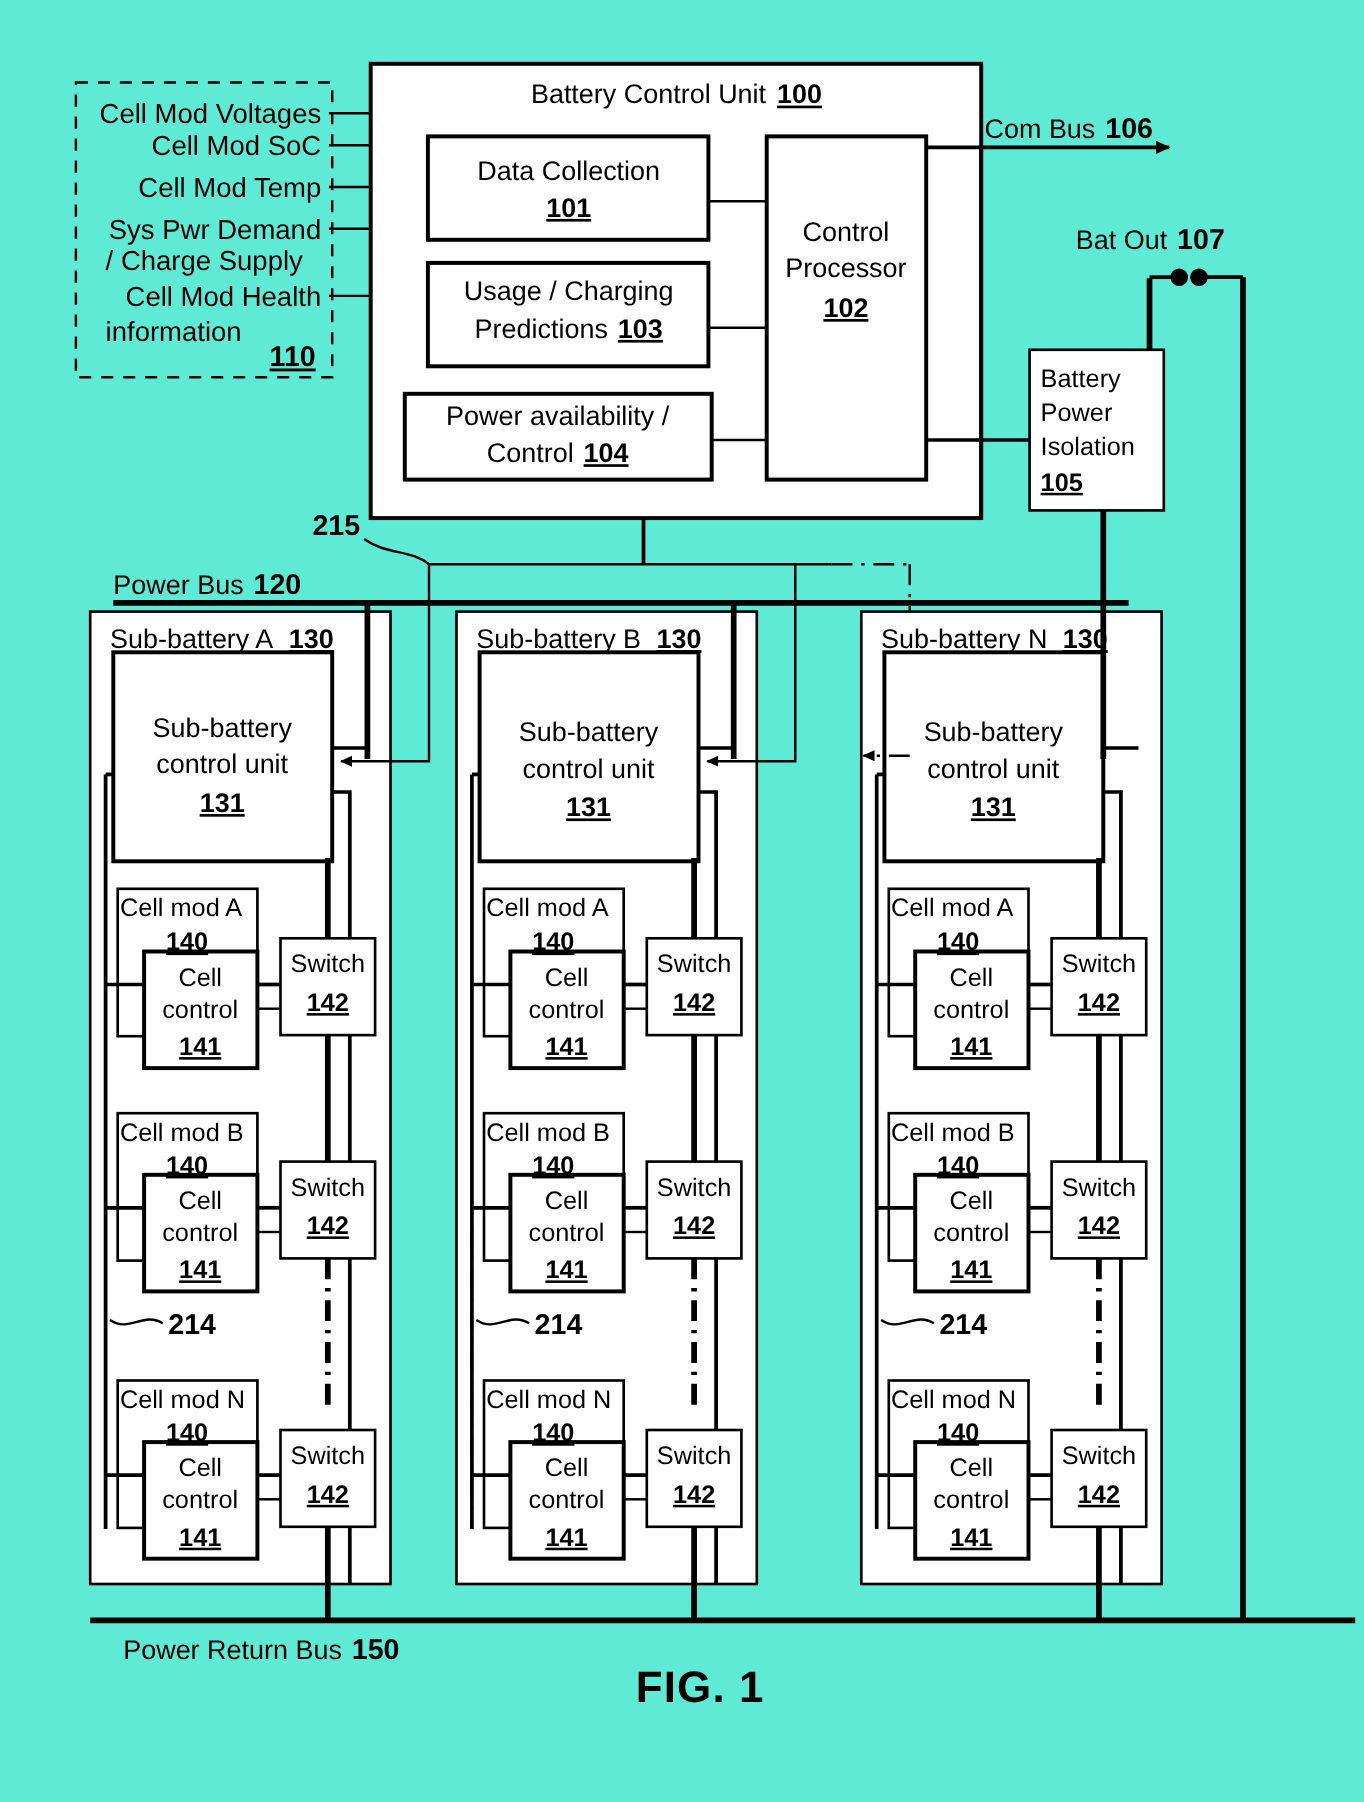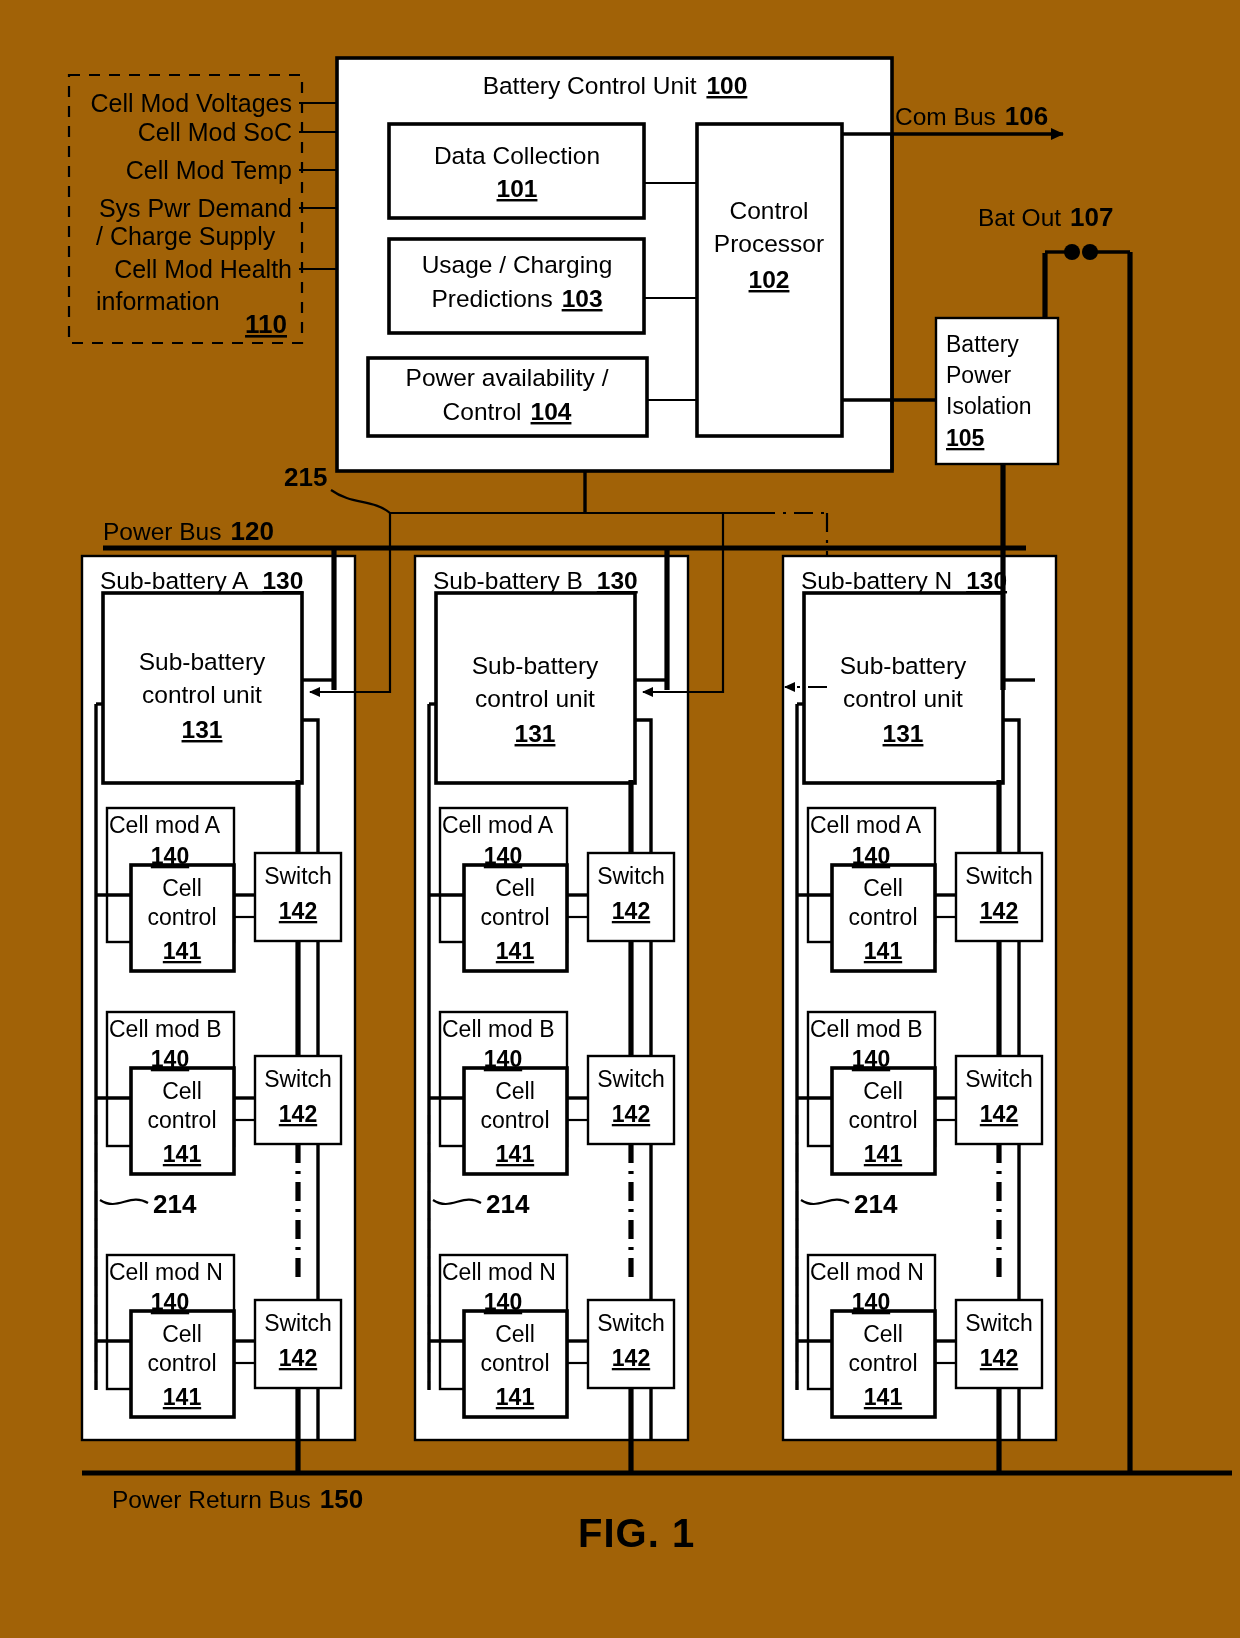--- a/index.html
+++ b/index.html
@@ -1,17 +1,17 @@
 <!DOCTYPE html>
 <html><head>
 <meta charset="utf-8">
 <style>
   html,body{margin:0;padding:0;background:#fff;}
   body{width:1240px;height:1638px;font-family:"Liberation Sans",sans-serif;}
-  #fig{position:relative;width:1240px;height:1638px;overflow:hidden;background:#a16207;}
+  #fig{position:relative;width:1240px;height:1638px;overflow:hidden;background:#5eead4;}
   svg{position:absolute;left:0;top:0;width:1240px;height:1638px;}
   text{font-family:"Liberation Sans",sans-serif;fill:#000;}
   .t  {font-size:25px;}
   .t22{font-size:23px;}
   .t24{font-size:24.5px;}
   .ref{font-weight:bold;text-decoration:underline;}
   .figlabel{font-size:40px;font-weight:bold;letter-spacing:1px;}
   .num{font-size:26px;font-weight:bold;}
   .ln{stroke:#000;fill:none;}
   .w1{stroke-width:2.2;}

